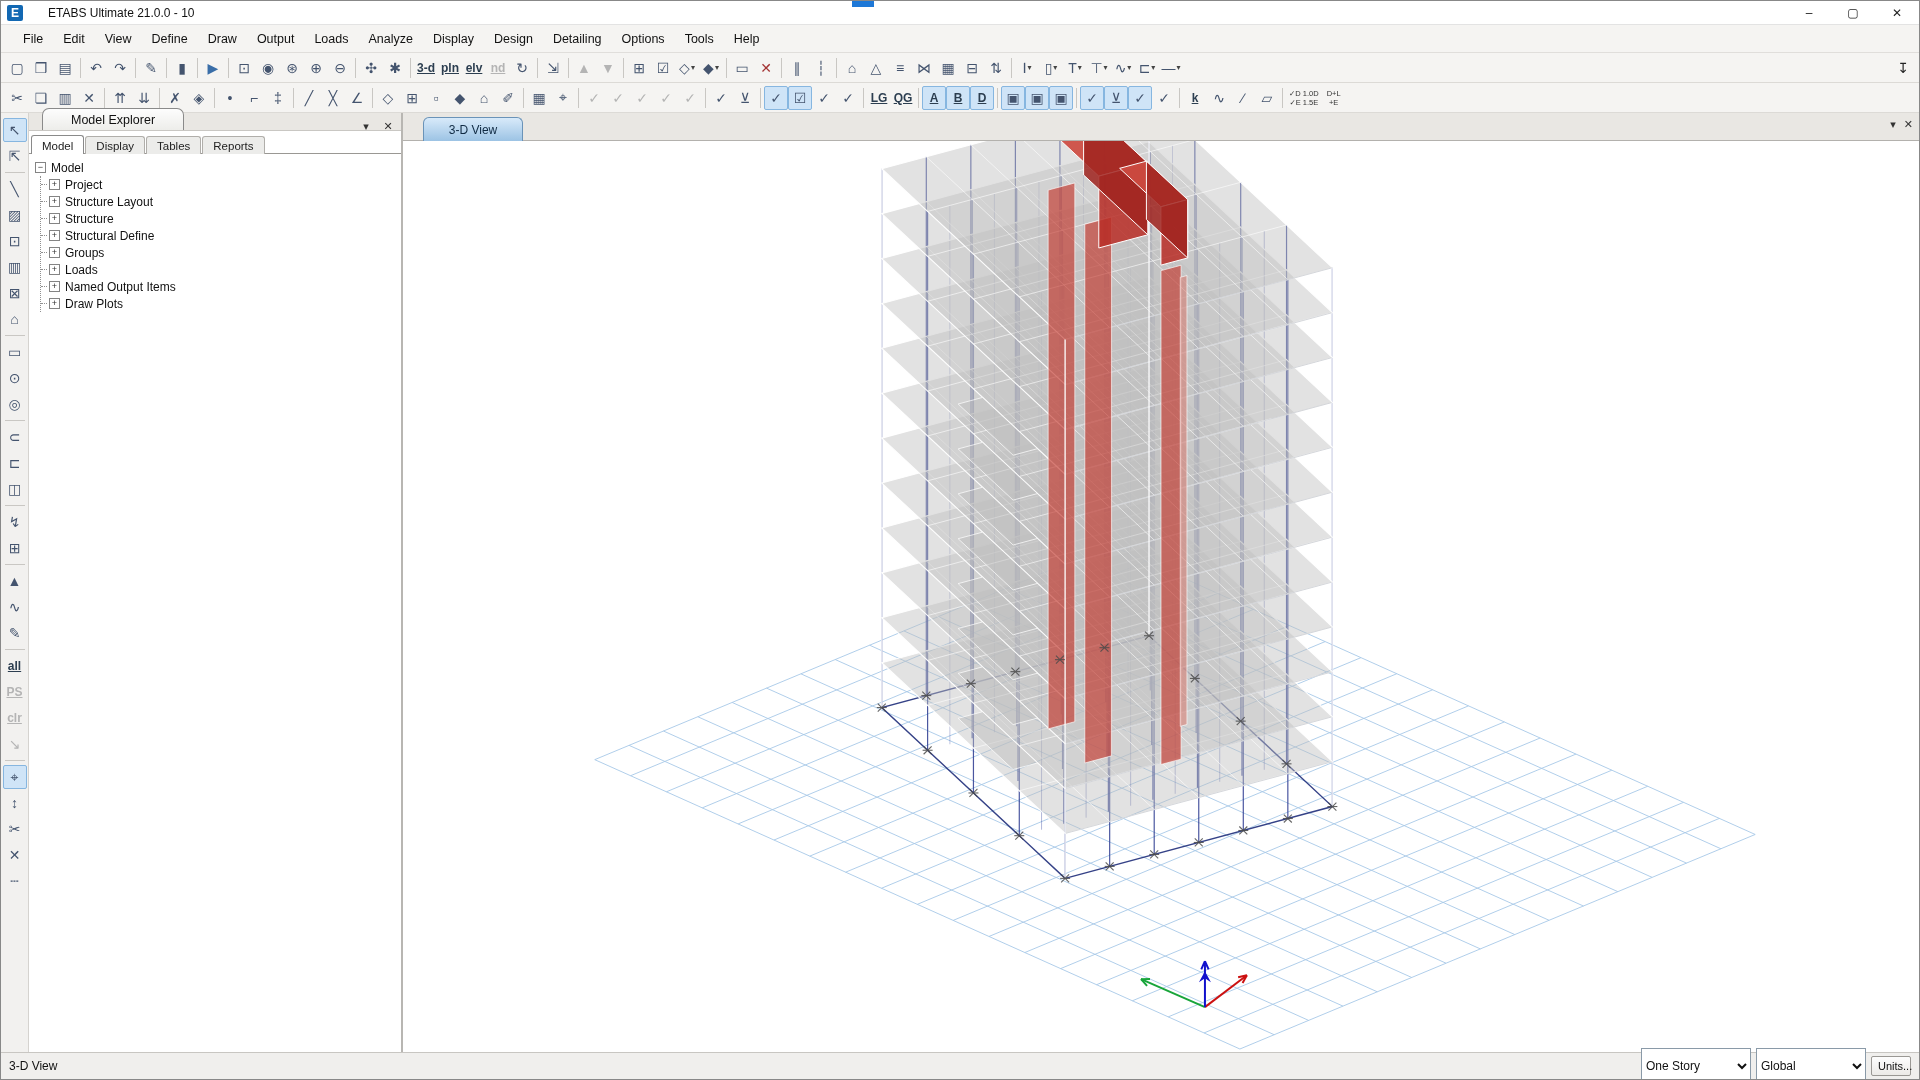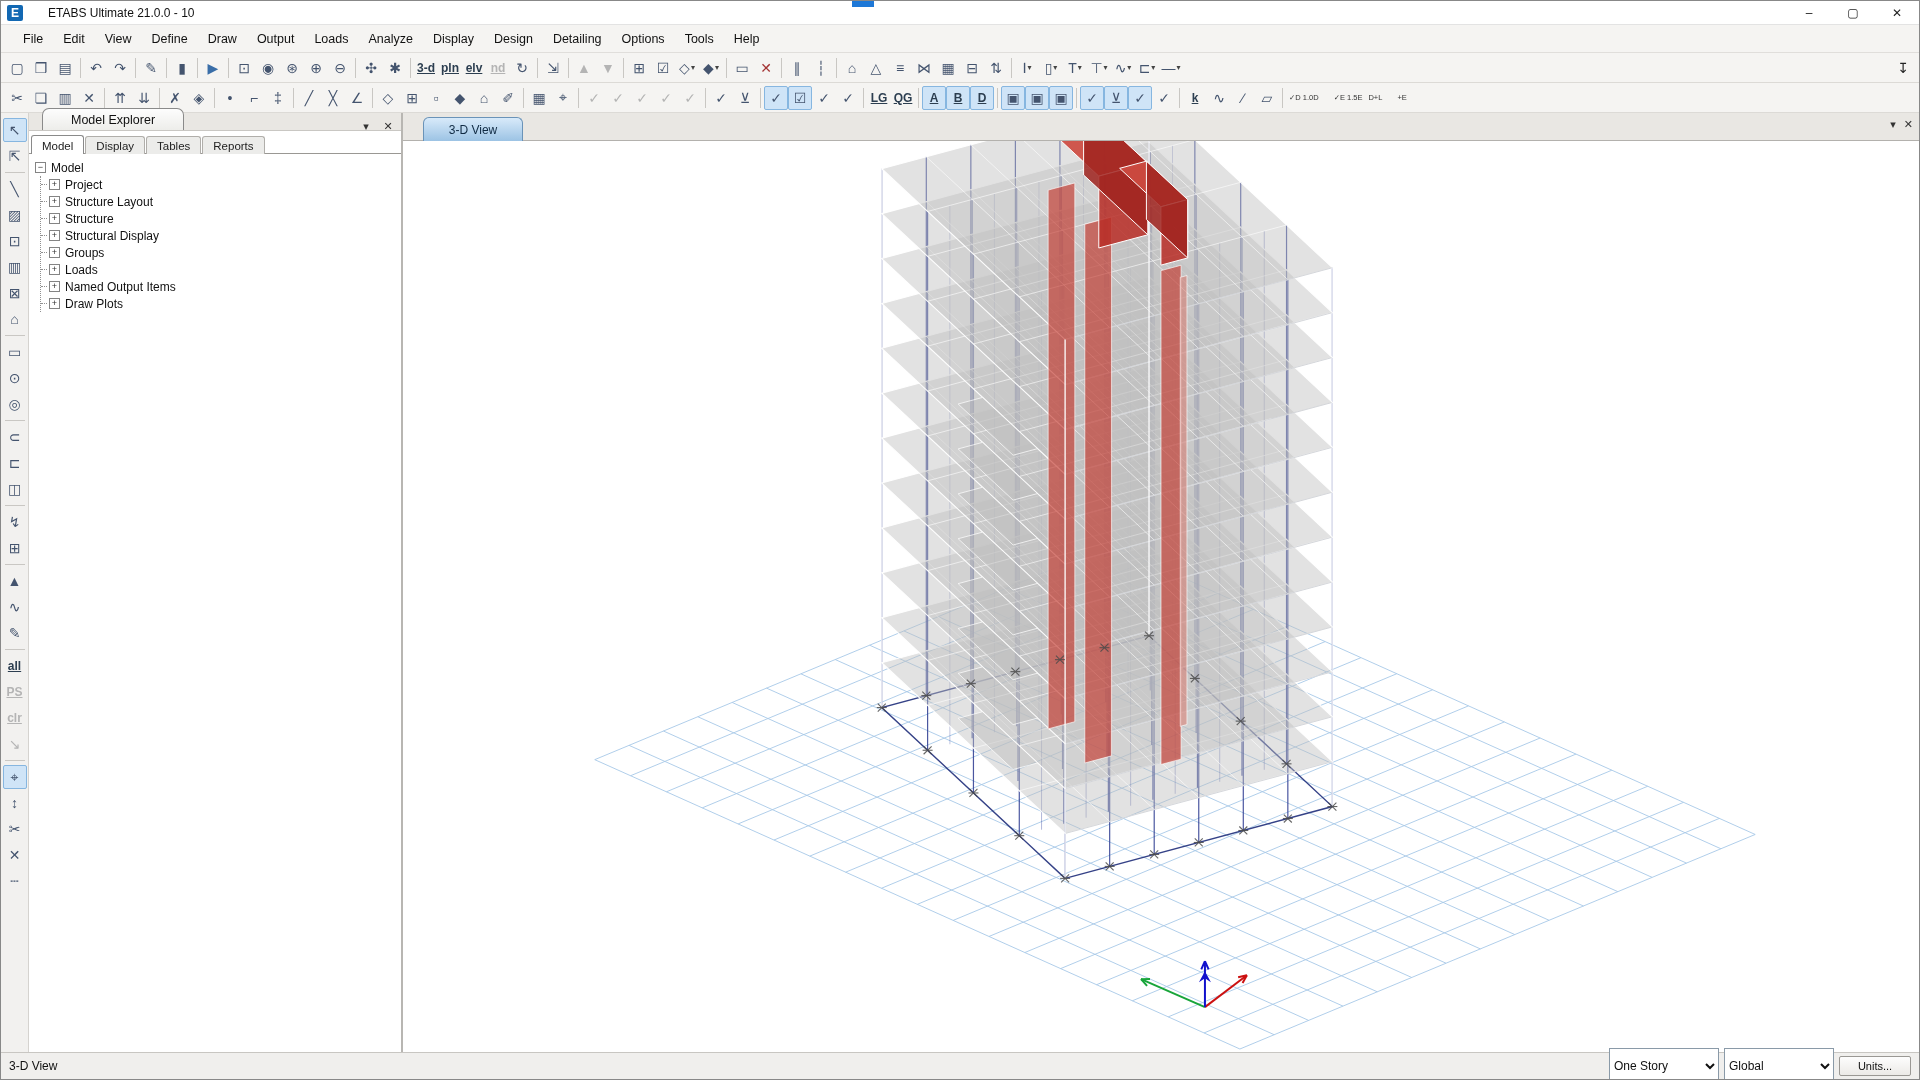--- a/index.html
+++ b/index.html
@@ -23,21 +23,21 @@
   .toolbar{height:30px;background:#f5f4f2;display:flex;align-items:center;padding:0 4px;border-bottom:1px solid #dcdad6;}
   .tbtn{min-width:24px;height:24px;display:flex;align-items:center;justify-content:center;color:#44546e;
         font-size:14px;border:1px solid transparent;border-radius:2px;padding:0 1px;}
   .tbtn.ttext span{font-size:12px;color:#2c3e50;font-weight:bold;text-decoration:underline;}
   .tbtn.tdis{color:#b4b4b4;}
   .tbtn.tdis span{color:#b4b4b4;}
   .tbtn.tactive{background:#cfe4f7;border-color:#86b6e0;}
   .tsep{width:1px;height:20px;background:#c9c7c3;margin:0 3px;flex:none;}
   .tspacer{flex:1;}
   .dd{font-size:8px;margin-left:1px;color:#444;}
-  .tstack{flex-direction:row;line-height:1.2;padding:0 2px;gap:15px;}
+  .tstack{flex-direction:column;line-height:1.2;padding:0 2px;}
   .tstack div{font-size:7.5px;color:#333;white-space:nowrap;}
 
   
   .main{position:absolute;top:112px;left:0;right:0;bottom:27px;display:flex;}
 
   .sidebar{width:28px;background:#f2f1ef;border-right:1px solid #d5d3cf;display:flex;flex-direction:column;
            align-items:center;padding-top:4px;overflow:hidden;}
   .sidebar .tbtn{margin:1px 0;width:24px;}
   .vsep{width:20px;height:1px;background:#c9c7c3;margin:3px 0;flex:none;}
 
@@ -69,21 +69,21 @@
   .vp-corner .pbtn{font-size:11px;color:#333;}
   .canvas{flex:1;position:relative;background:#fff;}
   .canvas svg{position:absolute;inset:0;width:100%;height:100%;}
 
   
   .statusbar{position:absolute;left:0;right:0;bottom:0;height:27px;background:#f0efed;border-top:1px solid #c8c6c2;
              display:flex;align-items:center;padding:0 8px;}
   .sb-left{font-size:12px;color:#111;}
   .sb-right{margin-left:auto;display:flex;align-items:center;gap:5px;}
   .sb-right select{width:110px;height:36px;font-size:12px;color:#111;background:#fff;border:1px solid #8a9aa8;border-radius:0;}
-  .sb-btn{height:20px;width:72px;font-size:11px;color:#111;background:linear-gradient(#fdfdfd,#eceae7);
+  .sb-btn{height:20px;width:40px;font-size:11px;color:#111;background:linear-gradient(#fdfdfd,#eceae7);
           border:1px solid #9a9894;border-radius:2px;}
 </style>
 </head>
 <body>
 
 <div class="app">
 
   <div class="titlebar">
     <div class="peek"></div>
     <span class="appicon">E</span>
@@ -572,21 +572,21 @@
             <div class="trow">
               <span class="texp">+</span>
               <span class="tlabel">Structure Layout</span>
             </div>
             <div class="trow">
               <span class="texp">+</span>
               <span class="tlabel">Structure</span>
             </div>
             <div class="trow">
               <span class="texp">+</span>
-              <span class="tlabel">Structural Display</span>
+              <span class="tlabel">Structural Define</span>
             </div>
             <div class="trow">
               <span class="texp">+</span>
               <span class="tlabel">Groups</span>
             </div>
             <div class="trow">
               <span class="texp">+</span>
               <span class="tlabel">Loads</span>
             </div>
             <div class="trow">

